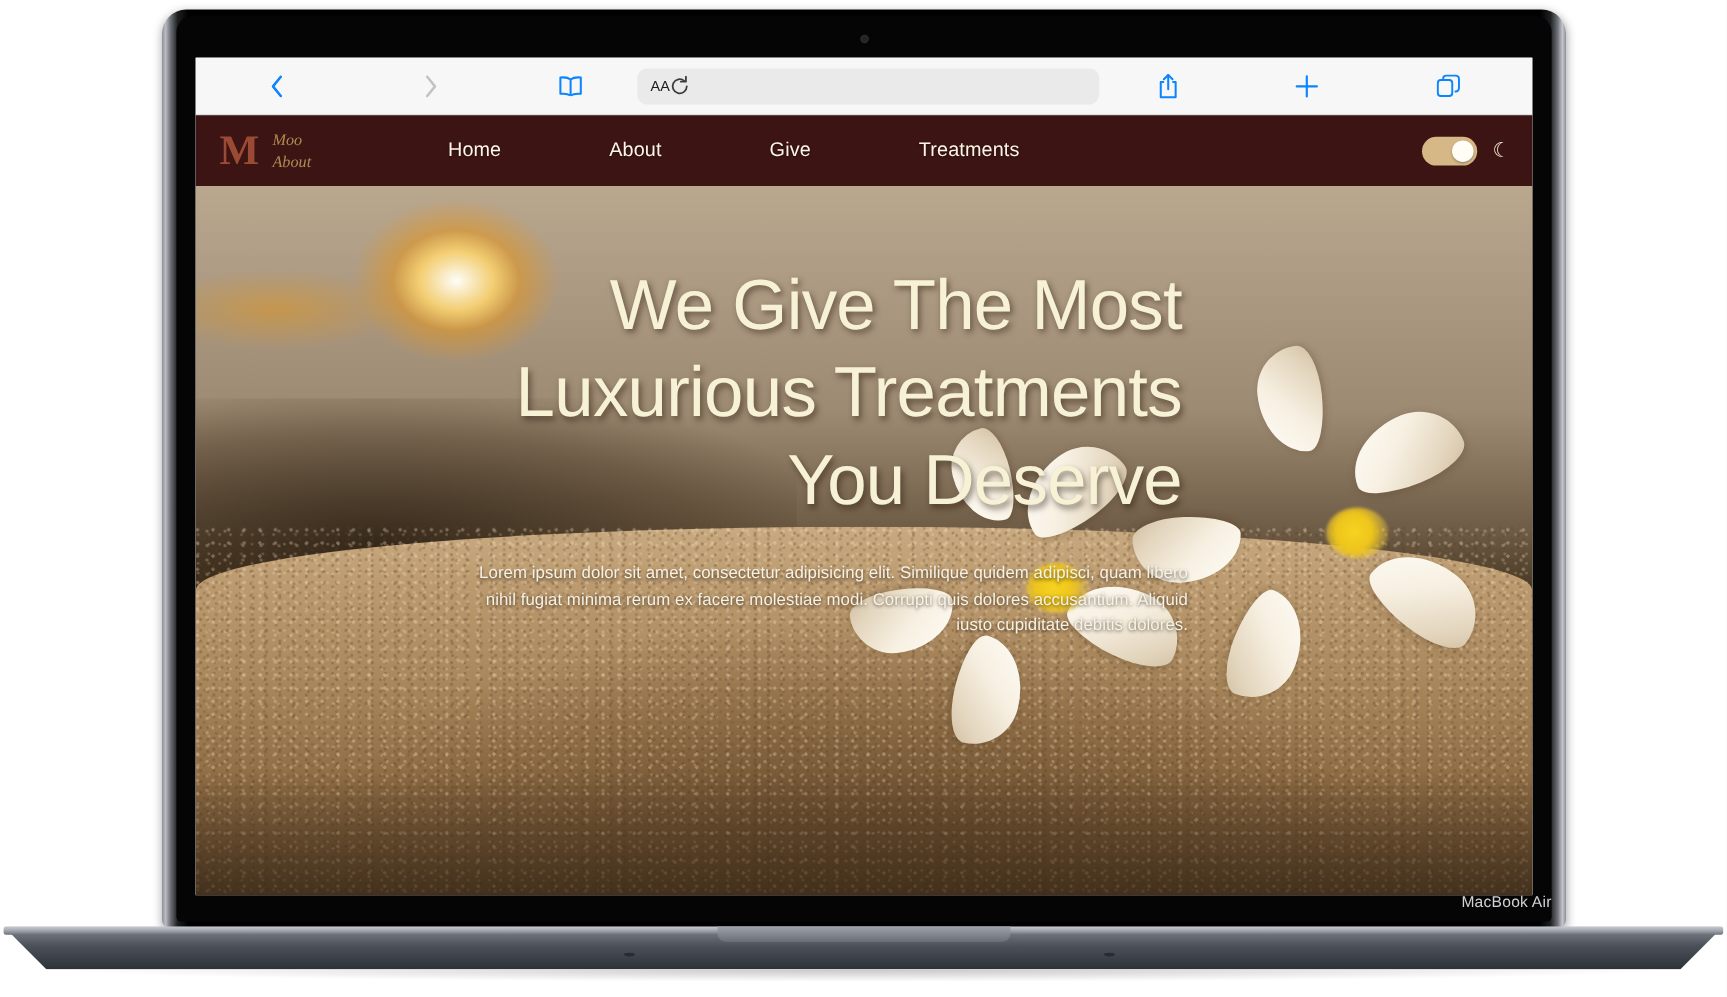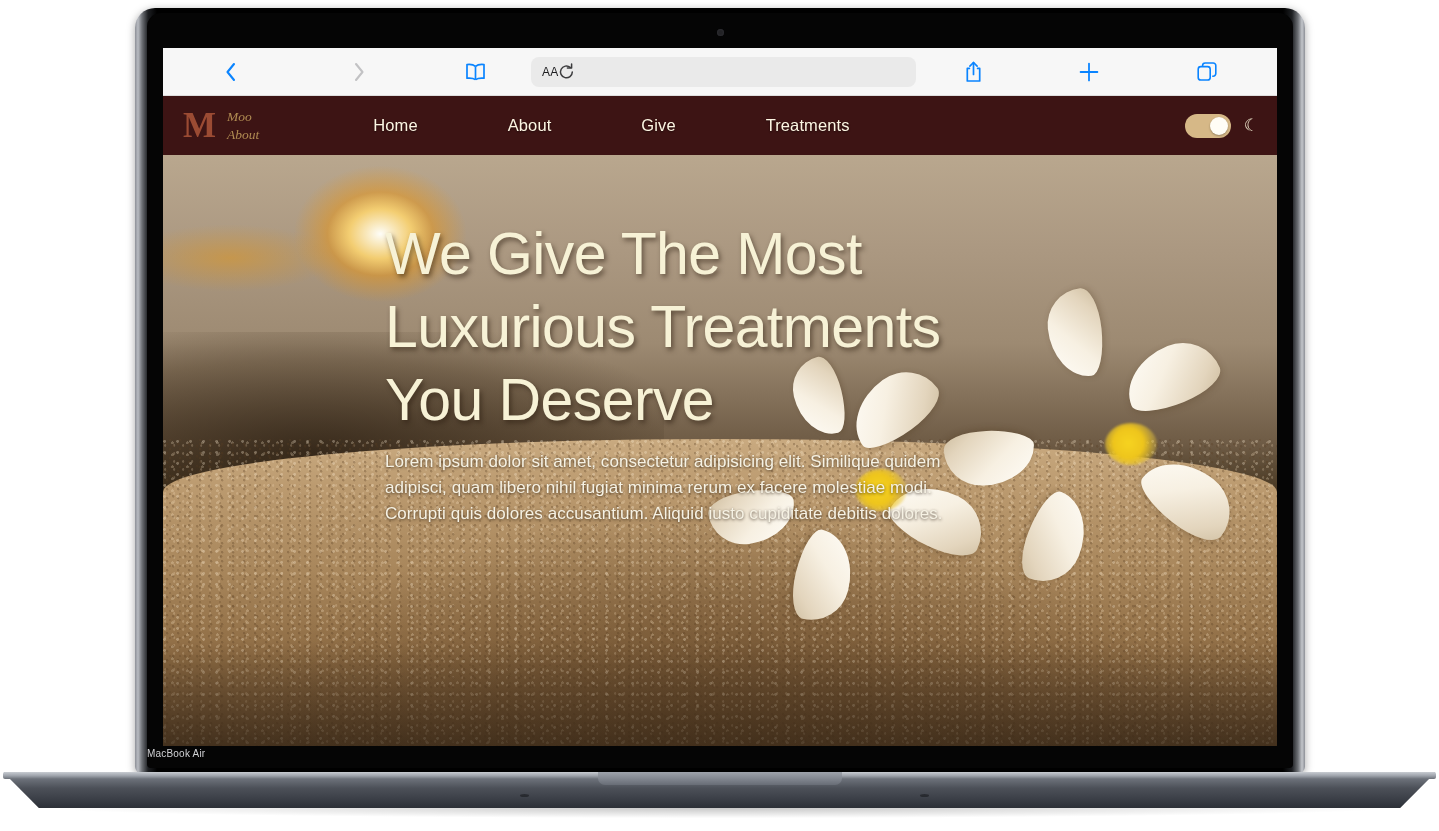--- a/index.html
+++ b/index.html
@@ -50,23 +50,23 @@
     margin-left: -3.5px;
     border-radius: 50%;
     background: #232326;
     box-shadow: inset 0 0 2px #3a3a40;
   }
 
   #bezel-label {
     position: absolute;
     left: 0; right: 0;
     bottom: 9px;
-    text-align: left;
+    text-align: right;
     color: #d0d1d4;
-    font-size: 10px;
+    font-size: 13px;
     letter-spacing: .2px;
     font-family: "Liberation Sans", sans-serif;
   }
 
   
   #laptop-base {
     position: absolute;
     left: 0; top: 772px;
     width: 1439px; height: 48px;
   }
@@ -239,20 +239,21 @@
     box-shadow: 0 1px 2px rgba(0,0,0,.3);
   }
   #moon-icon { font-size: 17px; color: #e8dfc6; line-height: 1; }
 
   
   #hero {
     position: relative;
     height: 591px;
     overflow: hidden;
     background: #8b7a64;
+    text-align: right;
   }
   
   #hero-bg-top {
     position: absolute; inset: 0 0 42% 0;
     background:
       radial-gradient(ellipse 120px 95px at 19.5% 23%, rgba(255,255,250,.98) 0%, rgba(255,214,110,.85) 26%, rgba(228,150,30,.55) 44%, rgba(130,85,30,0) 72%),
       radial-gradient(ellipse 150px 48px at 6% 30%, rgba(214,150,46,.62) 0%, rgba(140,96,32,0) 70%),
       linear-gradient(180deg, #b9a78e 0%, #ab9881 28%, #9d8a72 55%, #6e5b45 84%, #43341f 100%);
   }
   #hero-bg-dark {
@@ -316,24 +317,24 @@
   #hero-heading {
     color: #f7f2d6;
     font-size: 59px;
     line-height: 1.24;
     font-weight: 400;
     letter-spacing: -.6px;
     text-shadow: 2px 3px 5px rgba(40,26,12,.55);
     white-space: pre-line;
   }
   #hero-paragraph {
-    margin-top: 12px;
+    margin-top: 30px;
     width: 605px;
     color: #f6f2e4;
-    font-size: 17px;
+    font-size: 14px;
     line-height: 1.52;
     letter-spacing: .05px;
     text-shadow: 0 1px 3px rgba(40,26,12,.75);
   }
 
   svg { display: block; }
 </style>
 </head>
 <body>
 

